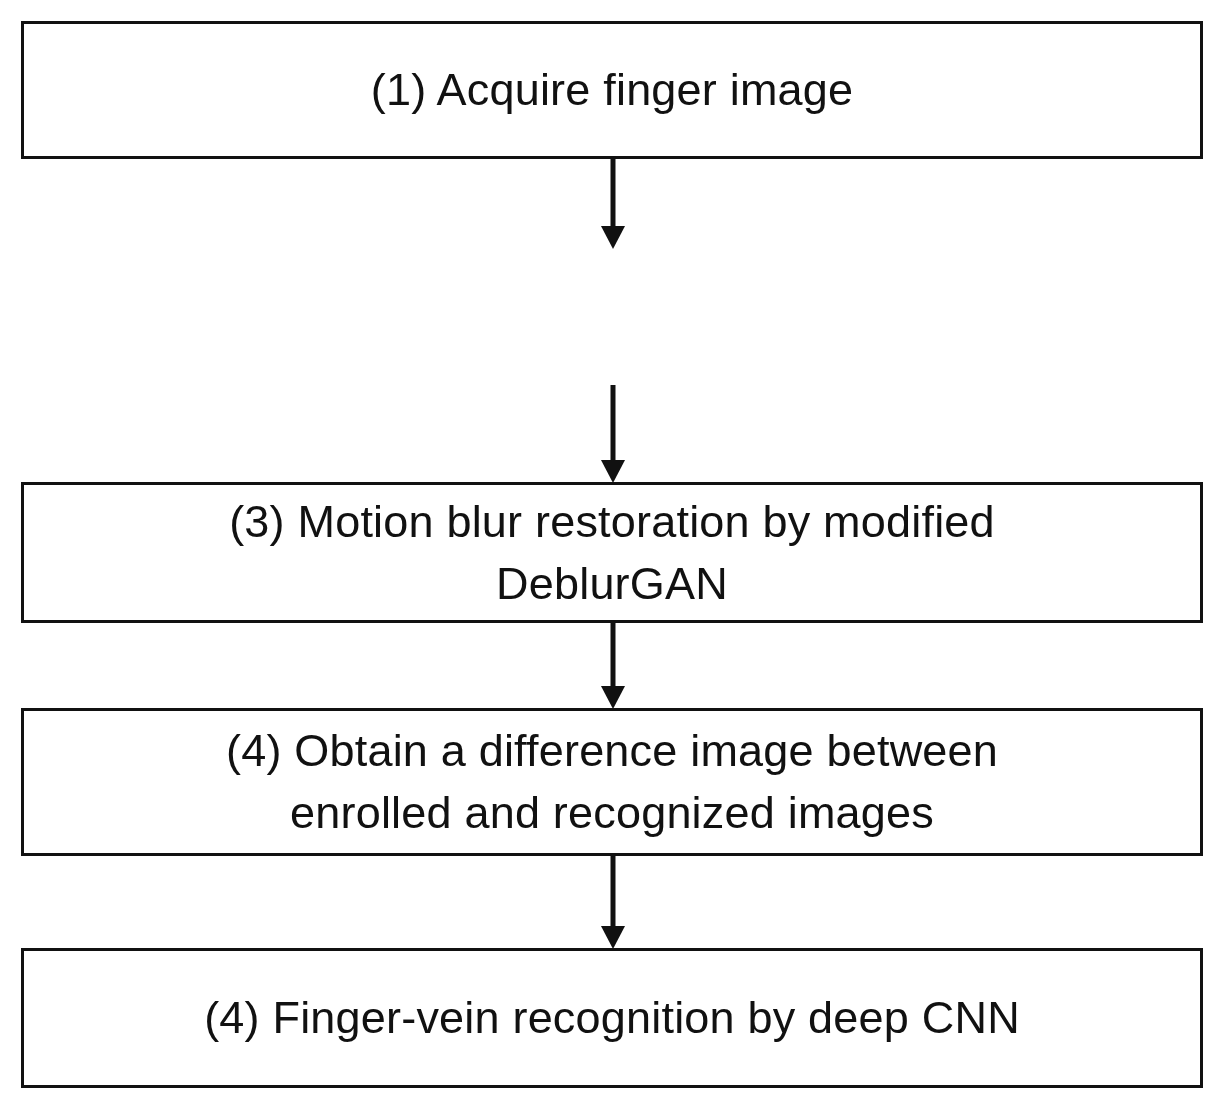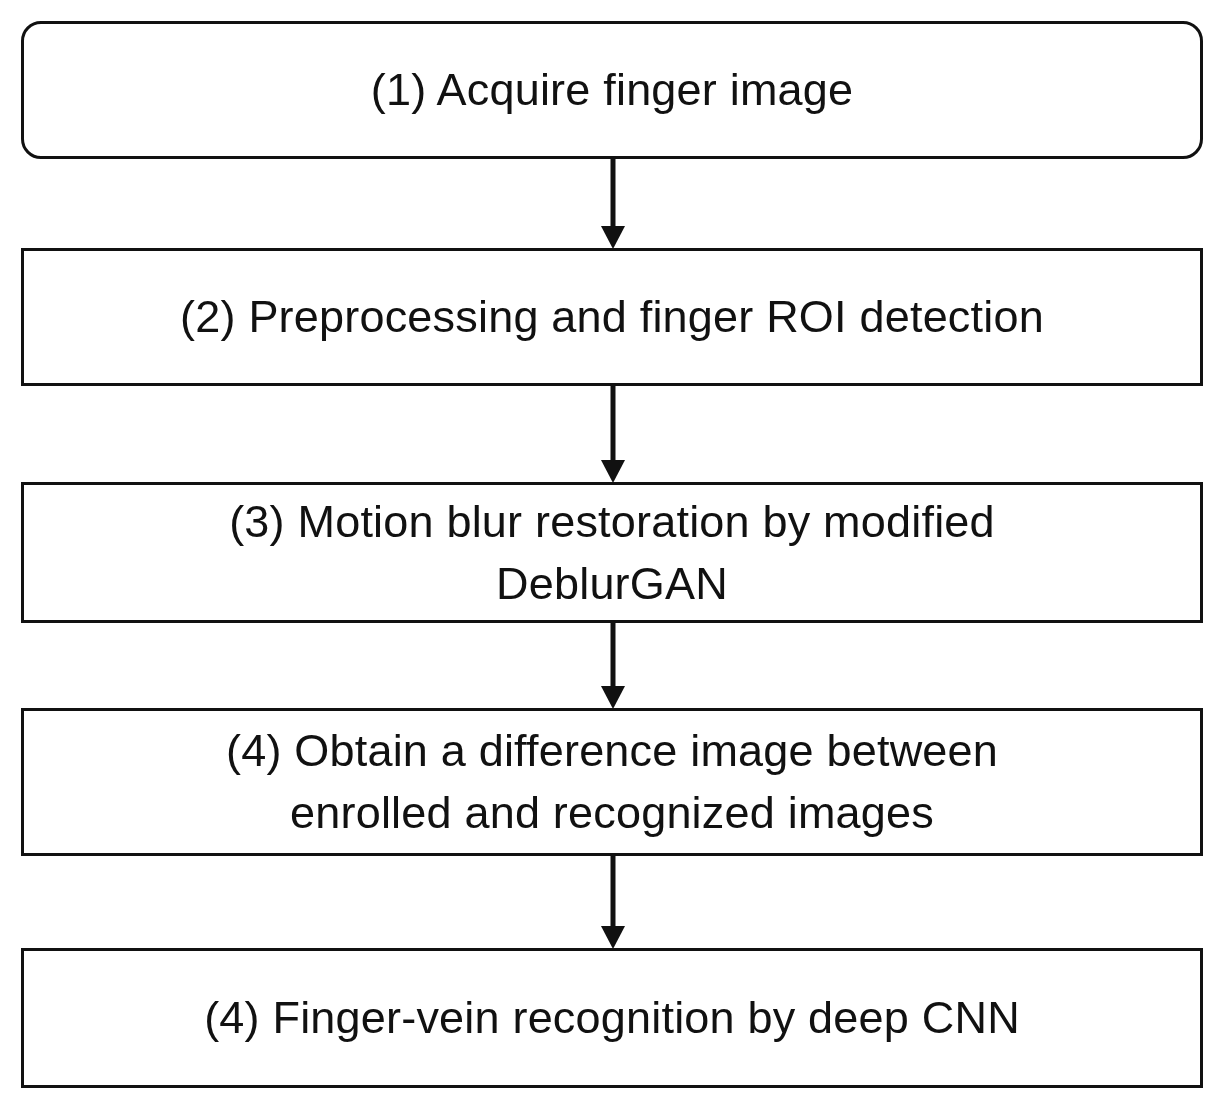--- a/index.html
+++ b/index.html
@@ -37,21 +37,21 @@
     width: 100%;
     font-size: 45px;
     line-height: 62px;
     color: #111111;
     letter-spacing: 0.2px;
     white-space: pre-line;
     padding: 0 12px;
     box-sizing: border-box;
   }
   
-  #node-1 { top: 21px;  height: 138px; border-radius: 20px; }
+  #node-1 { top: 21px;  height: 138px; }
   #node-2 { top: 248px; height: 138px; }
   #node-3 { top: 482px; height: 141px; }
   #node-4 { top: 708px; height: 148px; text-align: center; }
   #node-5 { top: 948px; height: 140px; }
 
   .connector {
     position: absolute;
     left: 600px;
     width: 26px;
   }
@@ -71,23 +71,20 @@
     <span class="node-label">(1) Acquire finger image</span>
   </div>
 
   <div class="connector" id="connector-1">
     <svg width="26" height="91" viewBox="0 0 26 91">
       <line x1="13" y1="0" x2="13" y2="70" stroke="#111111" stroke-width="5"></line>
       <polygon points="13,91 1,68 25,68" fill="#111111"></polygon>
     </svg>
   </div>
 
-  <div class="node" id="node-2">
-    <span class="node-label">(2) Preprocessing and finger ROI detection</span>
-  </div>
 
   <div class="connector" id="connector-2">
     <svg width="26" height="98" viewBox="0 0 26 98">
       <line x1="13" y1="0" x2="13" y2="77" stroke="#111111" stroke-width="5"></line>
       <polygon points="13,98 1,75 25,75" fill="#111111"></polygon>
     </svg>
   </div>
 
   <div class="node" id="node-3">
     <span class="node-label">(3) Motion blur restoration by modified

